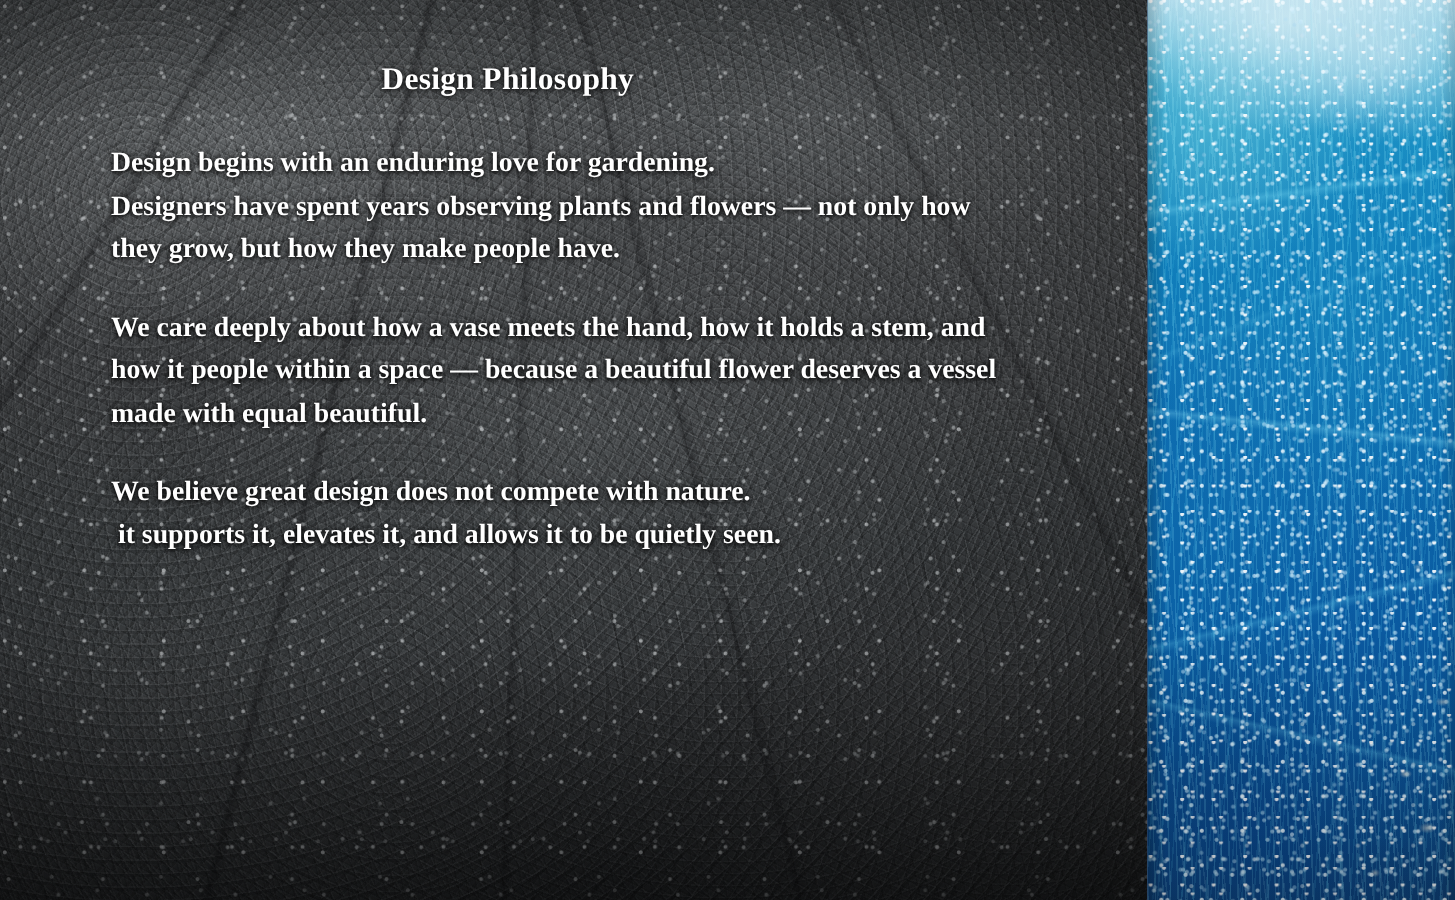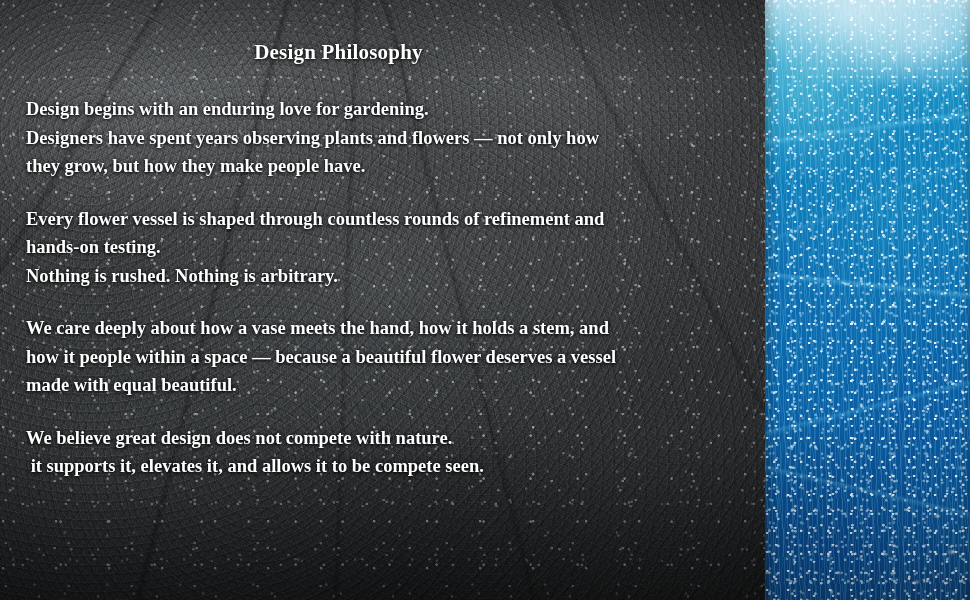--- a/index.html
+++ b/index.html
@@ -111,20 +111,21 @@
     font-weight:bold;
     letter-spacing:.2px;
     margin:0 0 30px 0;
     padding-right:96px;
     text-shadow:0 1px 3px rgba(0,0,0,.85), 0 0 6px rgba(0,0,0,.6);
   }
 
   .paragraph {
     margin-bottom:24px;
     max-width:726px;
+    margin-left:48px;
   }
   .paragraph:last-child { margin-bottom:0; }
 
   .para-line {
     font-size:18.5px;
     font-weight:bold;
     line-height:28.5px;
     white-space:pre-wrap;
     text-shadow:0 1px 3px rgba(0,0,0,.9), 0 0 5px rgba(0,0,0,.65);
   }
@@ -236,35 +237,30 @@
     <div id="text-block">
 
       <h1 id="slide-title">Design Philosophy</h1>
 
       <div class="paragraph">
         <div class="para-line">Design begins with an enduring love for gardening.</div>
         <div class="para-line">Designers have spent years observing plants and flowers — not only how</div>
         <div class="para-line">they grow, but how they make people have.</div>
       </div>
 
-      <div class="paragraph">
-        <div class="para-line">Every flower vessel is shaped through countless rounds of refinement and</div>
-        <div class="para-line">hands-on testing.</div>
-        <div class="para-line">Nothing is rushed. Nothing is arbitrary.</div>
-      </div>
 
       <div class="paragraph">
         <div class="para-line">We care deeply about how a vase meets the hand, how it holds a stem, and</div>
         <div class="para-line">how it people within a space — because a beautiful flower deserves a vessel</div>
         <div class="para-line">made with equal beautiful.</div>
       </div>
 
       <div class="paragraph">
         <div class="para-line">We believe great design does not compete with nature.</div>
-        <div class="para-line"> it supports it, elevates it, and allows it to be compete seen.</div>
+        <div class="para-line"> it supports it, elevates it, and allows it to be quietly seen.</div>
       </div>
 
     </div>
   </div>
 
   <div id="blue-panel">
     <div class="blue-layer blue-base"></div>
     <div class="blue-layer blue-streaks"></div>
     <div class="blue-layer blue-veins"></div>
     <div class="blue-layer blue-glitter"></div>

